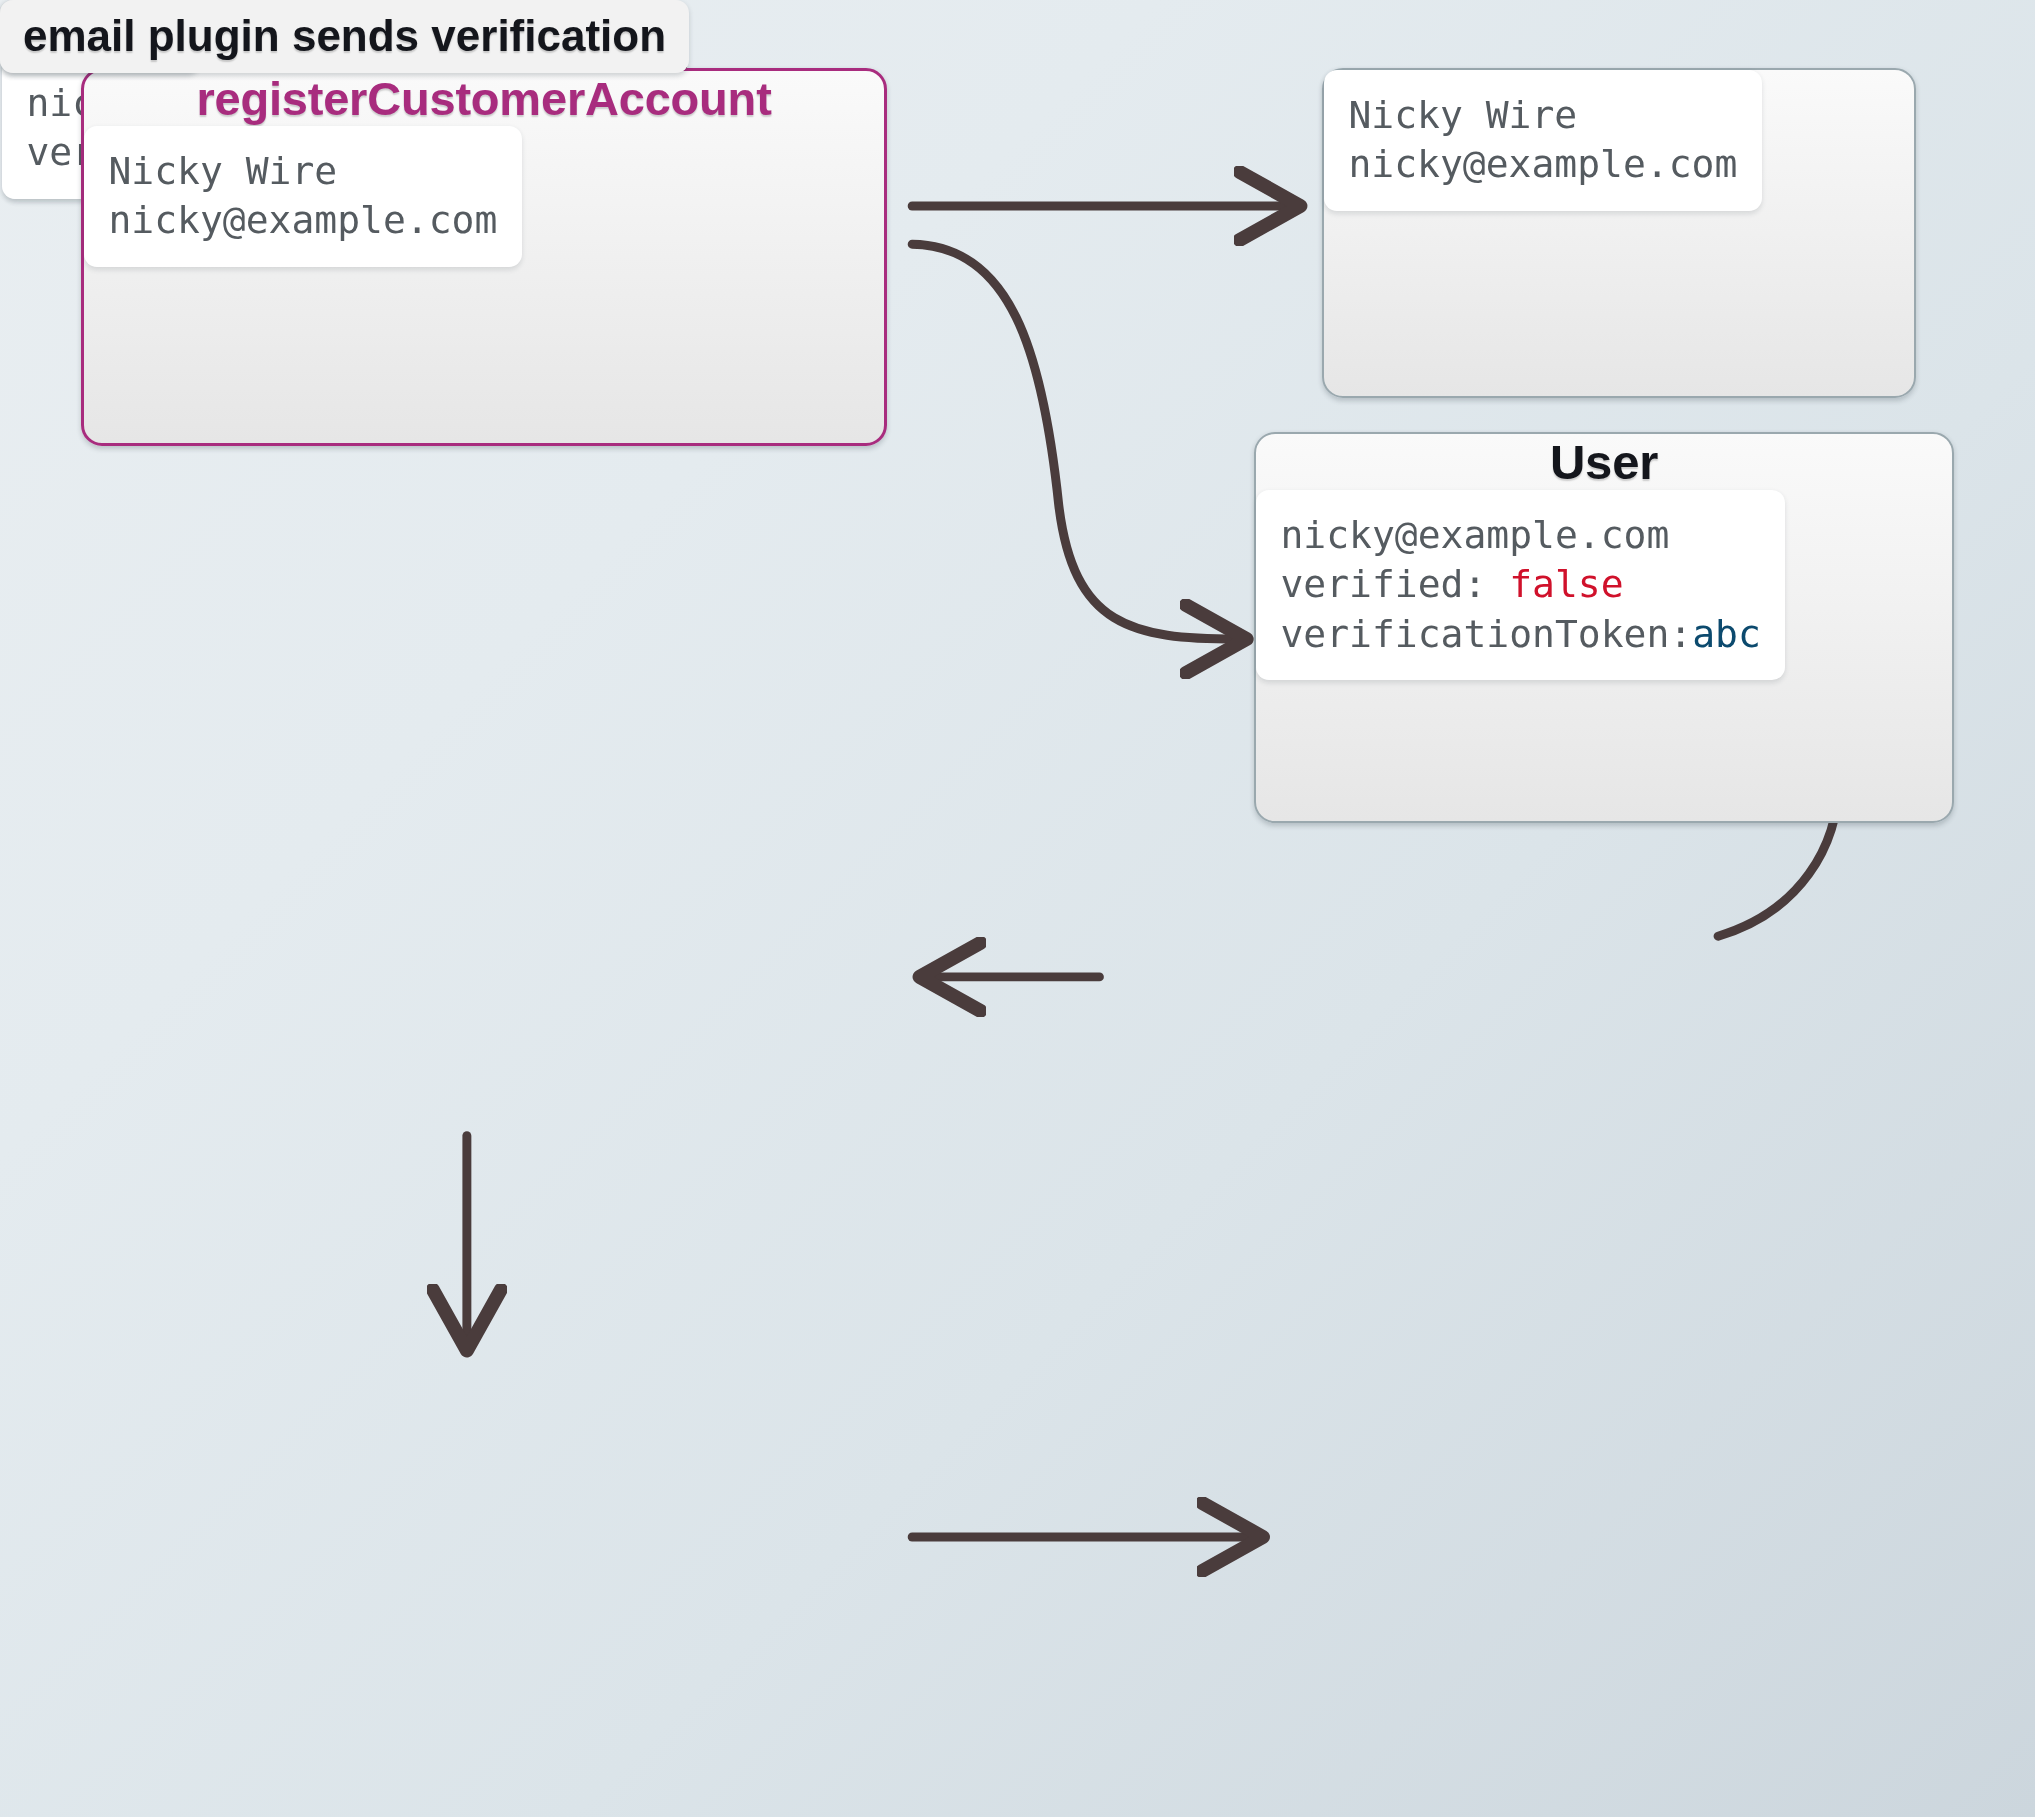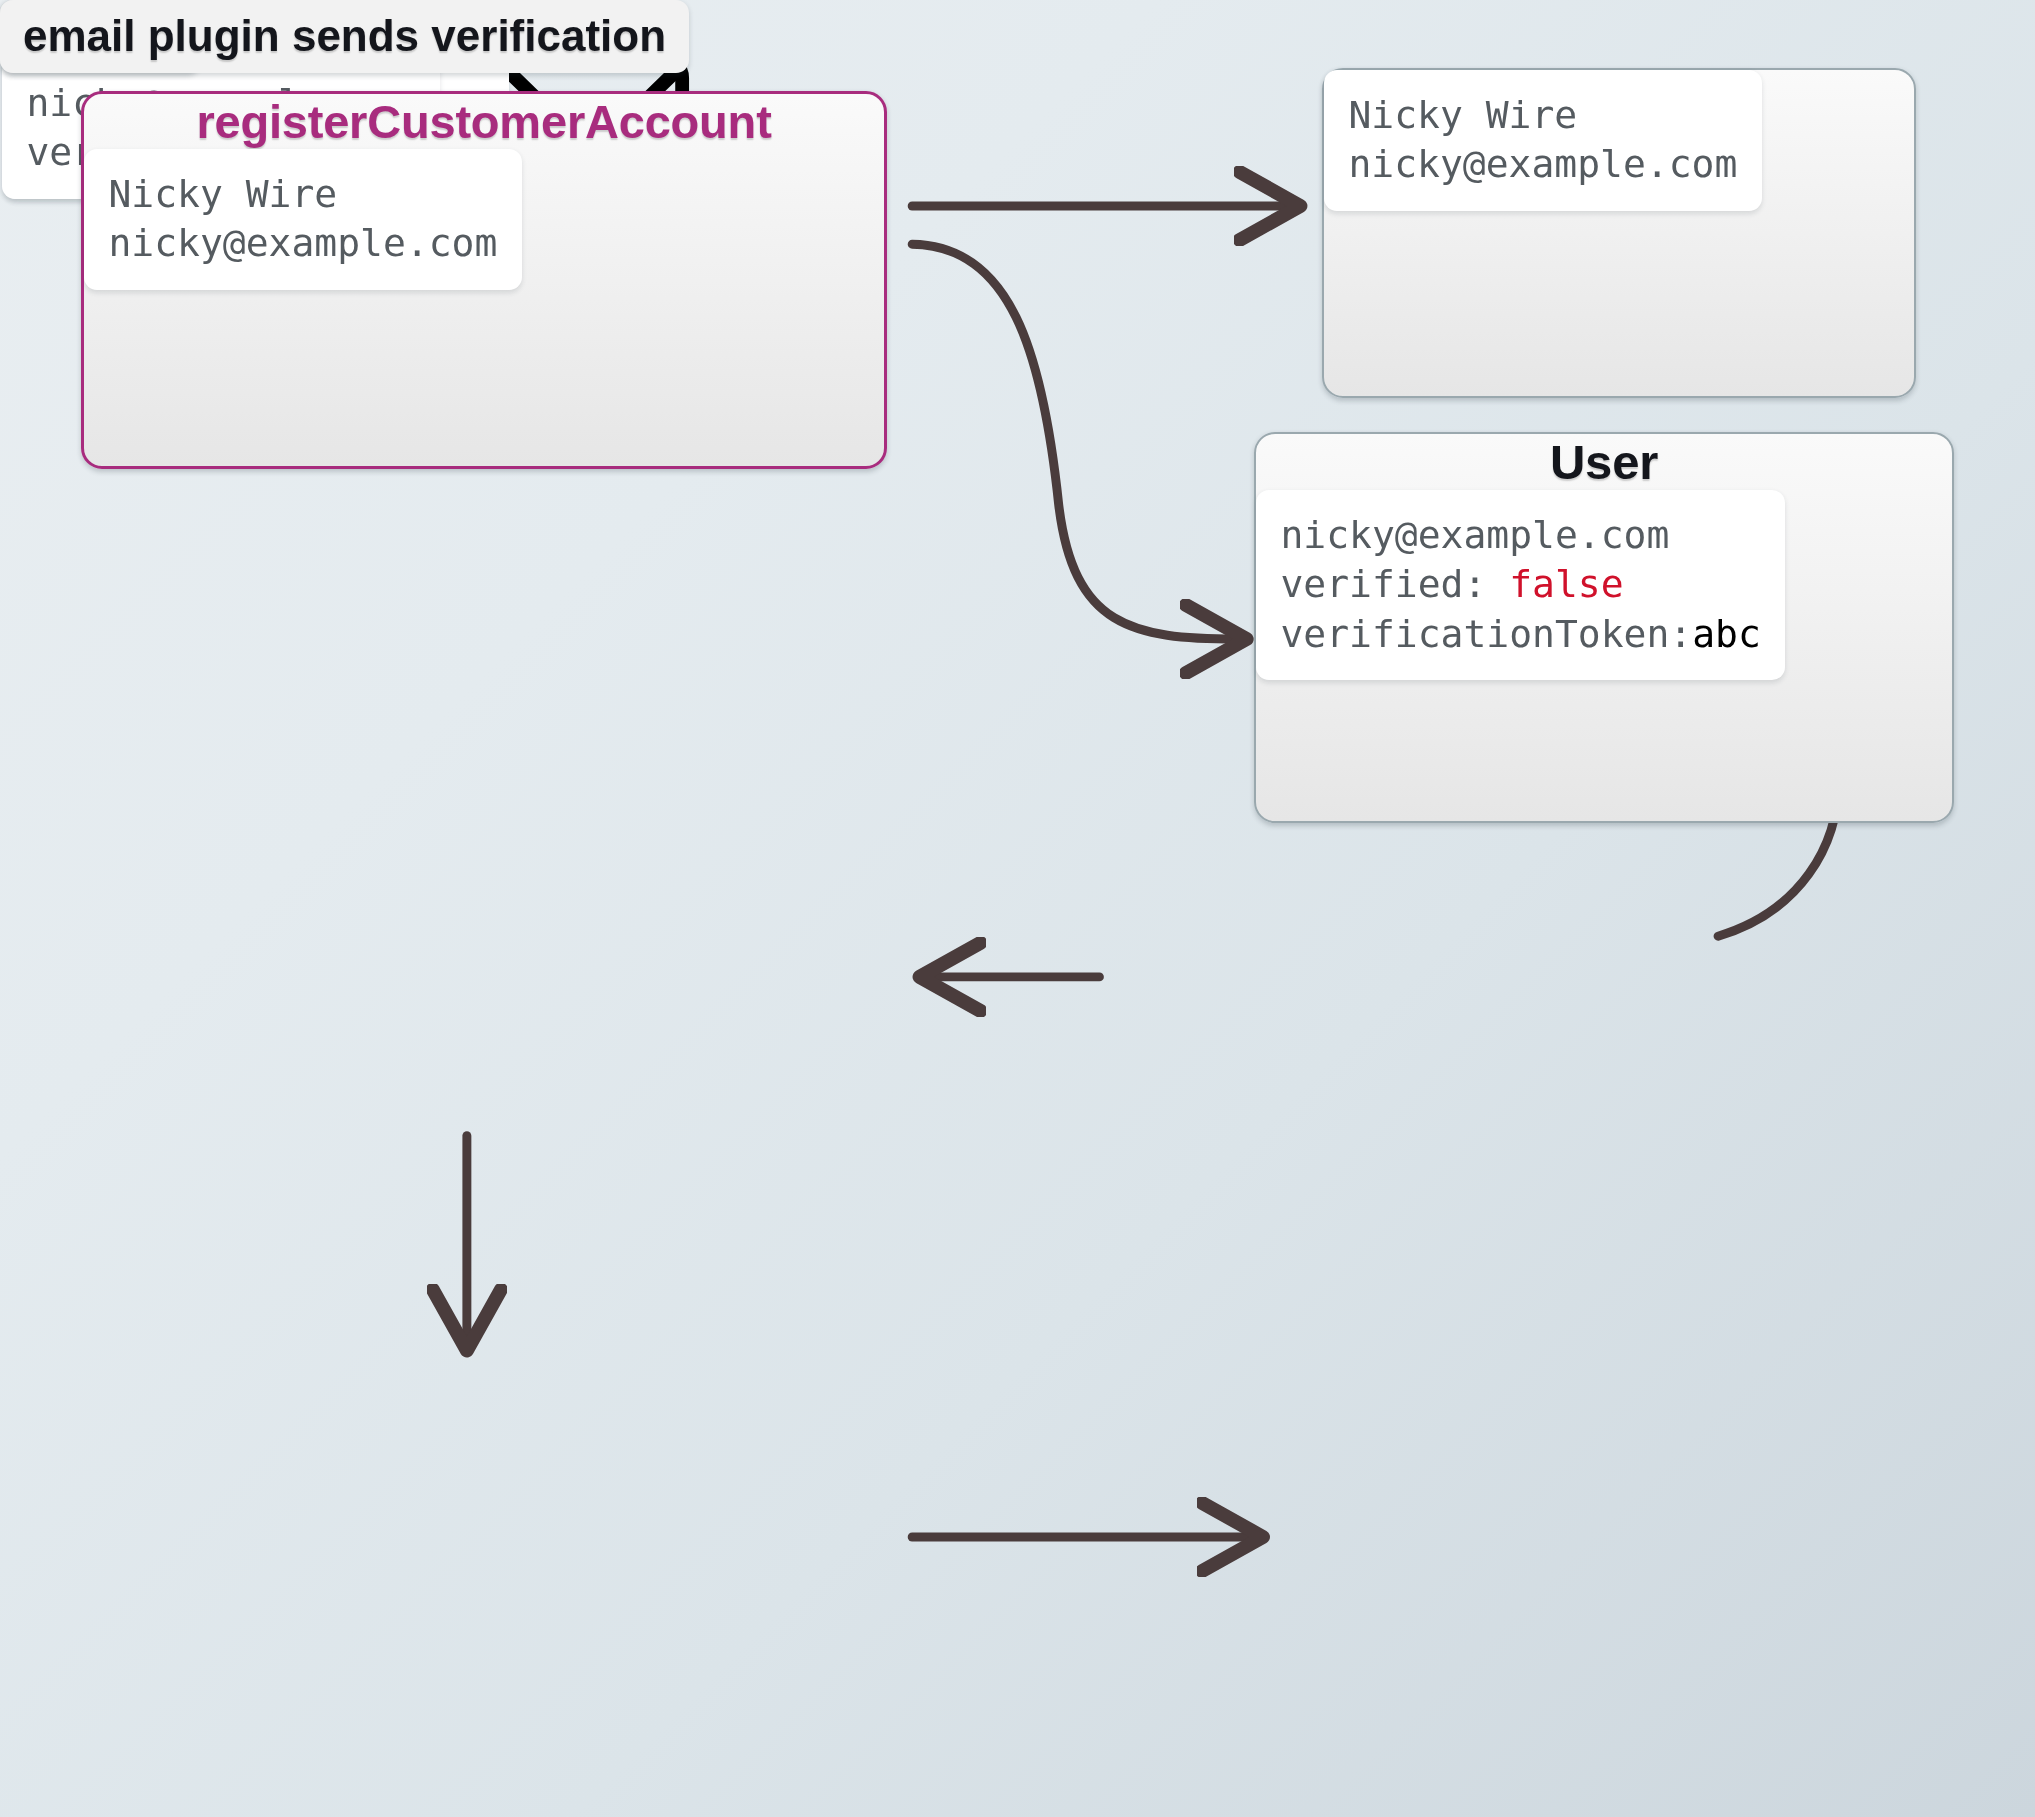--- a/index.html
+++ b/index.html
@@ -58,21 +58,21 @@
     font-family: "DejaVu Sans Mono", "Liberation Mono", monospace;
     font-size: 38px;
     line-height: 1.30;
     color: #555b60;
     box-sizing: border-box;
     padding: 21px 24.4px 21px 24.4px;
     white-space: pre;
   }
   .code-panel .v-false { color: #d0112b; }
   .code-panel .v-true  { color: #0a9e19; }
-  .code-panel .v-blue  { color: #000000; }
+  .code-panel .v-blue  { color: #0c4a6e; }
   .code-panel .v-quote { color: #555b60; }
 
   
   .edge-label {
     position: absolute;
     background: #f2f2f2;
     border-radius: 13px;
     box-shadow: 0 2.4px 4.9px rgba(40,55,65,0.20);
     color: #14161c;
     font-weight: bold;
@@ -90,21 +90,21 @@
   .layer {
     position: absolute;
     left: 0; top: 0;
     width: 2036px;
     height: 1817px;
     pointer-events: none;
   }
   .layer.below { z-index: 1; }
 
   
-  #box-register { left: 81px;  top: 68px;   width: 806px;  height: 378px; z-index: 3; margin-top: 23px; }
+  #box-register { left: 81px;  top: 68px;   width: 806px;  height: 378px; z-index: 3; }
   #box-customer { left: 1322px; top: 68px;   width: 594px;  height: 330px; z-index: 3; }
   #box-user-1   { left: 1254px; top: 432px;  width: 700px;  height: 391px; z-index: 3; }
   #box-email    { left: 85px;  top": 0;     width: 814px; height: 391px; z-index: 3; }
   #box-verify   { left: 77px;   top: 1357px; width: 810px;  height: 352px; z-index: 3; }
   #box-user-2   { left: 1274px; top: 1361px; width: 696px;  height: 348px; z-index: 3; }
 
   #box-email { left: 85px; top: 721px; width: 814px; height: 403px; z-index: 3; }
 
   #title-register { position: absolute; left: 0; right: 0; top: 85px; }
   #title-customer { position: absolute; left: 0; right: 0; top: 85px; }

